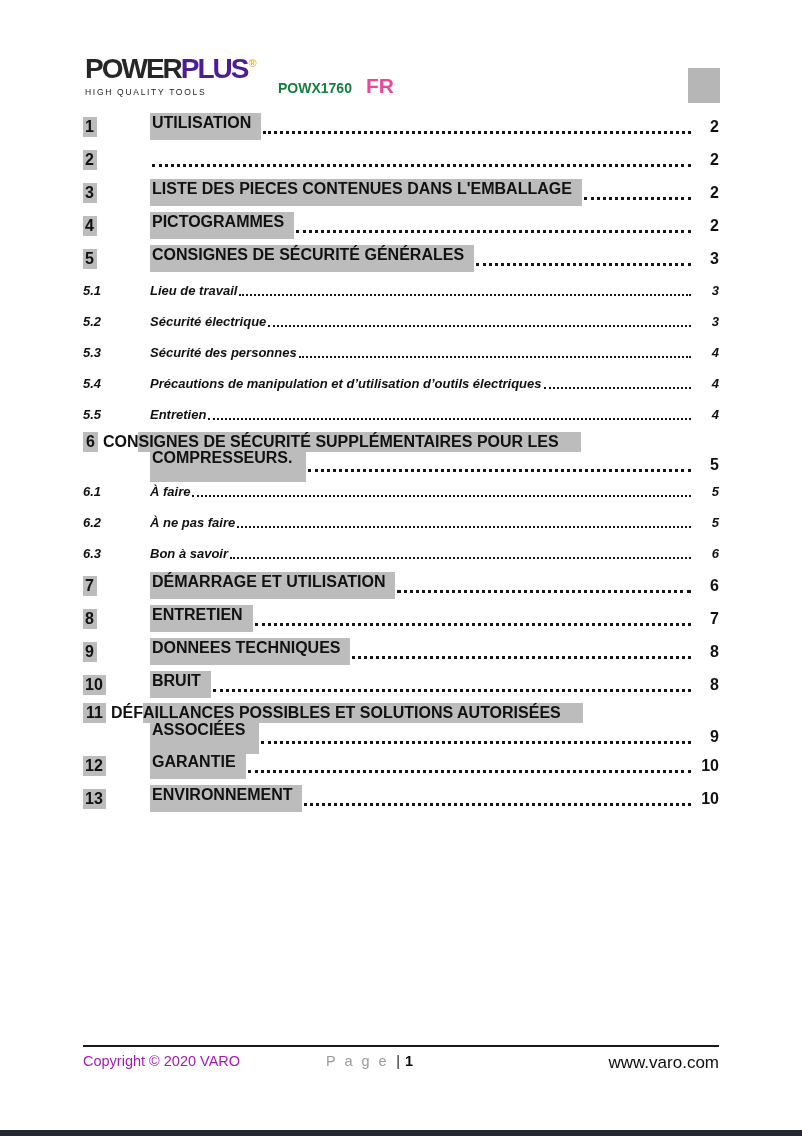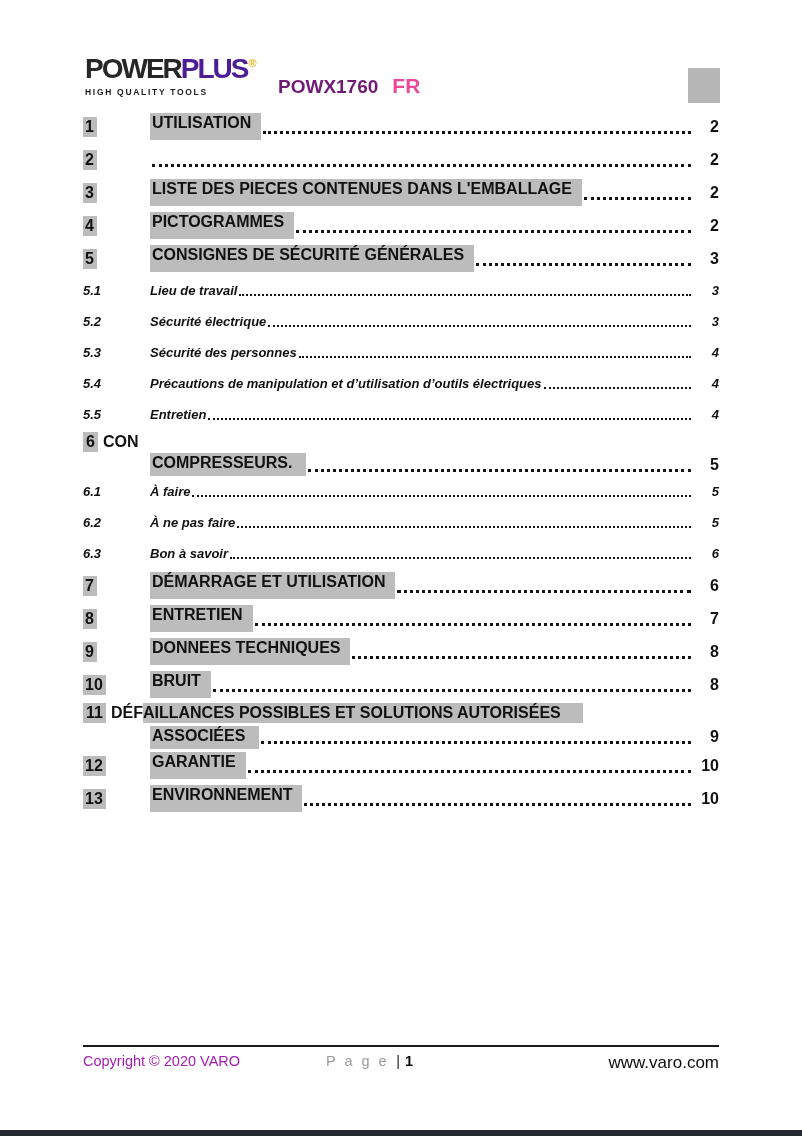--- a/index.html
+++ b/index.html
@@ -6,23 +6,23 @@
   body{
     width:802px;height:1136px;position:relative;background:#ffffff;
     font-family:"Liberation Sans",sans-serif;color:#111;overflow:hidden;
   }
   
   .logo{position:absolute;left:85px;top:57px;}
   .logo-line1{font-weight:900;font-size:28px;letter-spacing:-2px;line-height:24px;white-space:nowrap;}
   .logo-power{color:#262626;}
   .logo-plus{color:#4c1d95;}
   .logo-reg{color:#eeb111;font-size:11px;letter-spacing:0;position:relative;top:-11px;left:1px;}
-  .logo-tagline{font-weight:700;font-size:8.5px;letter-spacing:1.7px;color:#1c1c1c;margin-top:1px;white-space:nowrap;}
+  .logo-tagline{font-weight:400;font-size:8.5px;letter-spacing:1.7px;color:#1c1c1c;margin-top:1px;white-space:nowrap;}
   .doc-title{position:absolute;left:278px;top:74px;display:flex;align-items:baseline;}
-  .doc-code{font-weight:700;font-size:19px;color:#701a75;}
+  .doc-code{font-weight:700;font-size:14px;color:#15803d;}
   .doc-lang{font-weight:700;font-size:21px;color:#ec4899;margin-left:14px;}
   .header-box{position:absolute;left:688px;top:68px;width:32px;height:35px;background:#b6b6b6;}
   
   .toc{position:absolute;left:83px;top:110px;width:636px;}
   .row{display:flex;align-items:center;}
   .row.main{height:33px;font-weight:700;font-size:16px;}
   .row.sub{height:31px;font-style:italic;font-weight:700;font-size:13px;}
   .num{width:67px;flex:0 0 67px;}
   .hl{background:#bcbcbc;}
   .num .hl{display:inline-block;padding:1px 3px 1px 2px;}
@@ -32,21 +32,21 @@
   .page{flex:0 0 auto;min-width:26px;text-align:right;white-space:nowrap;}
   
   .row2{display:block;font-weight:700;font-size:16px;}
   .row2.h46{height:46px;}
   .row2.h48{height:48px;}
   .row2 .l1,.row2 .l2{display:flex;align-items:center;height:23px;}
   .row2.h48 .l1,.row2.h48 .l2{height:24px;}
   .row2 .numhl{display:inline-block;padding:1px 3px;margin-right:5px;}
   .row2 .resthl{display:inline-block;padding:1px 22px 1px 0;}
   .row2 .ind{width:67px;flex:0 0 67px;}
-  .row2 .l2hl{display:inline-block;padding:1px 14px 4px 2px;}
+  .row2 .l2hl{display:inline-block;padding:1px 14px 15px 2px;}
   
   .footer-rule{position:absolute;left:83px;top:1045px;width:636px;border-top:2px solid #1a1a1a;}
   .footer-copy{position:absolute;left:83px;top:1053px;font-size:14.5px;color:#a21caf;}
   .footer-page{position:absolute;left:326px;top:1053px;font-size:14.5px;display:flex;align-items:baseline;justify-content:center;}
   .footer-page .pw{color:#9a9a9a;letter-spacing:2.5px;}
   .footer-page .sep{color:#1a1a1a;margin:0 5px 0 7px;}
   .footer-page .pn{font-weight:700;color:#0d0d0d;}
   .footer-site{position:absolute;right:83px;top:1053px;font-size:17px;color:#0d0d0d;}
   .bottom-bar{position:absolute;left:0;bottom:0;width:802px;height:6px;background:#242931;}
 </style>
@@ -131,20 +131,21 @@
     <span class="num">5.5</span>
     <span class="title">Entretien</span>
     <span class="leader"></span>
     <span class="page">4</span>
   </div>
 
   <div class="row2 h46">
     <div class="l1">
       <span class="hl numhl">6</span>
         <span>CON</span>
+        <span class="hl resthl">SIGNES DE SÉCURITÉ SUPPLÉMENTAIRES POUR LES</span>
     </div>
     <div class="l2">
       <span class="ind"></span>
       <span class="hl l2hl">COMPRESSEURS.</span>
       <span class="leader"></span>
       <span class="page">5</span>
     </div>
   </div>
 
   <div class="row sub">

